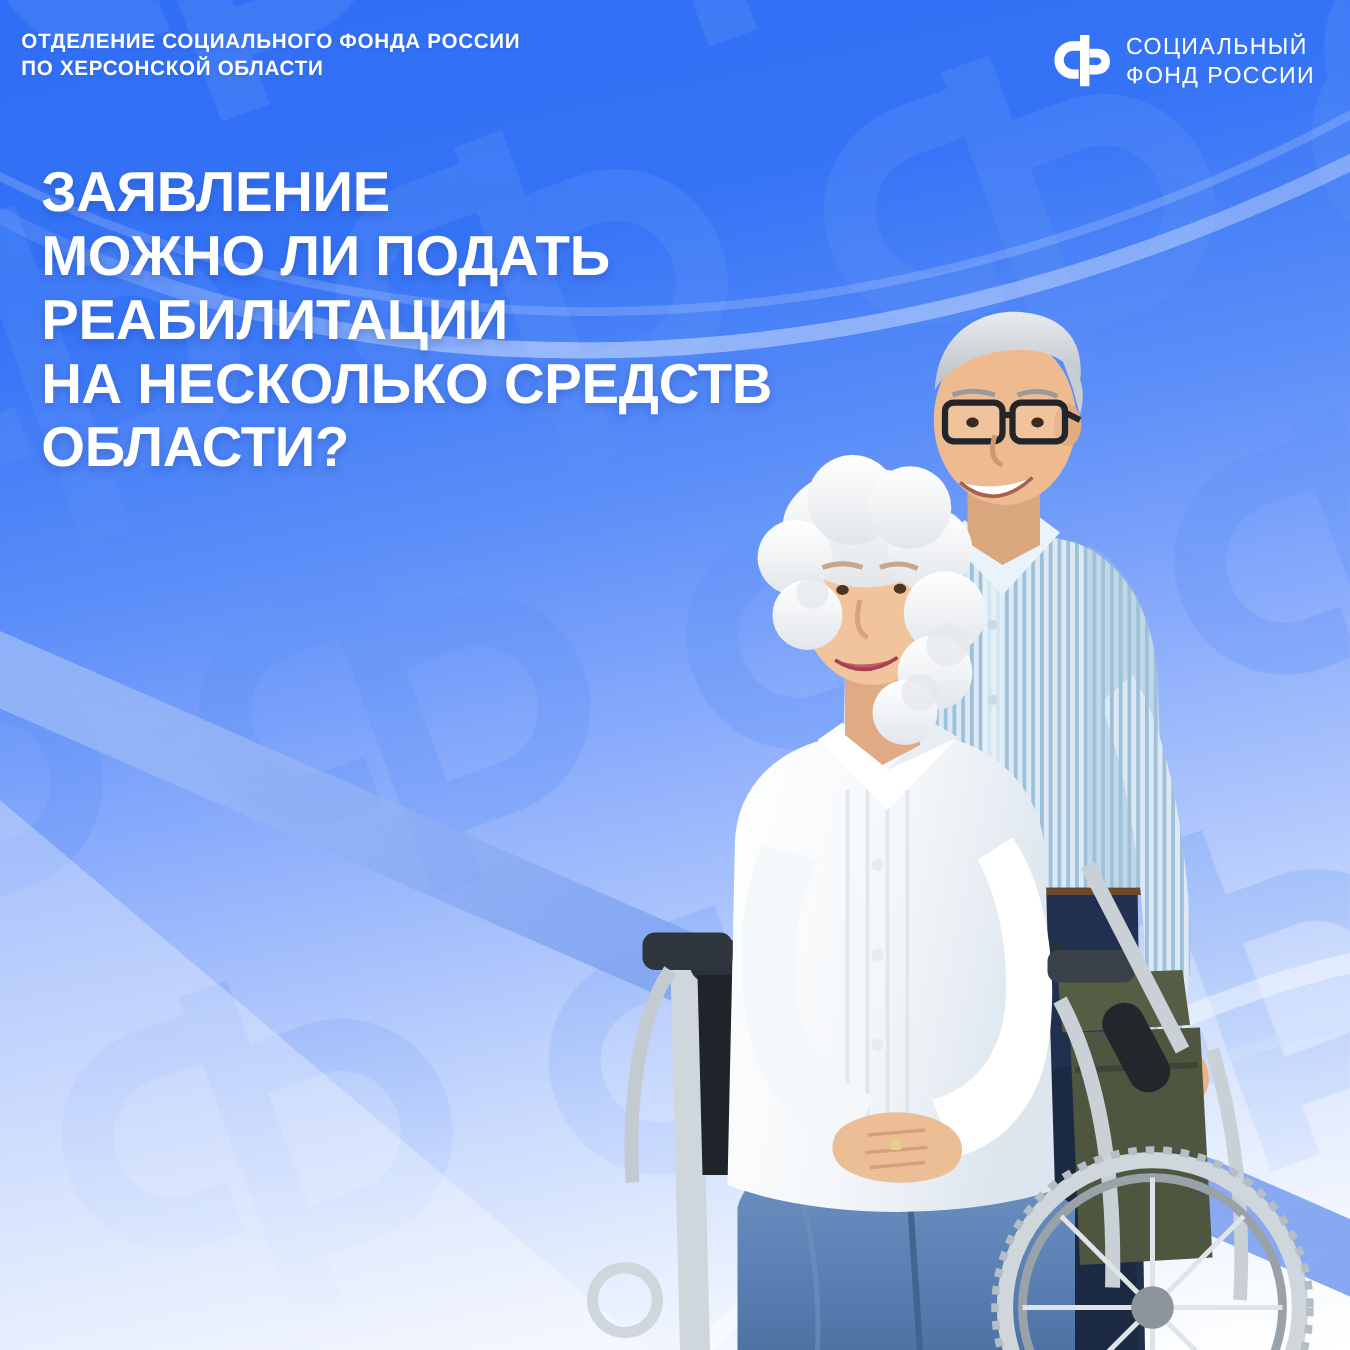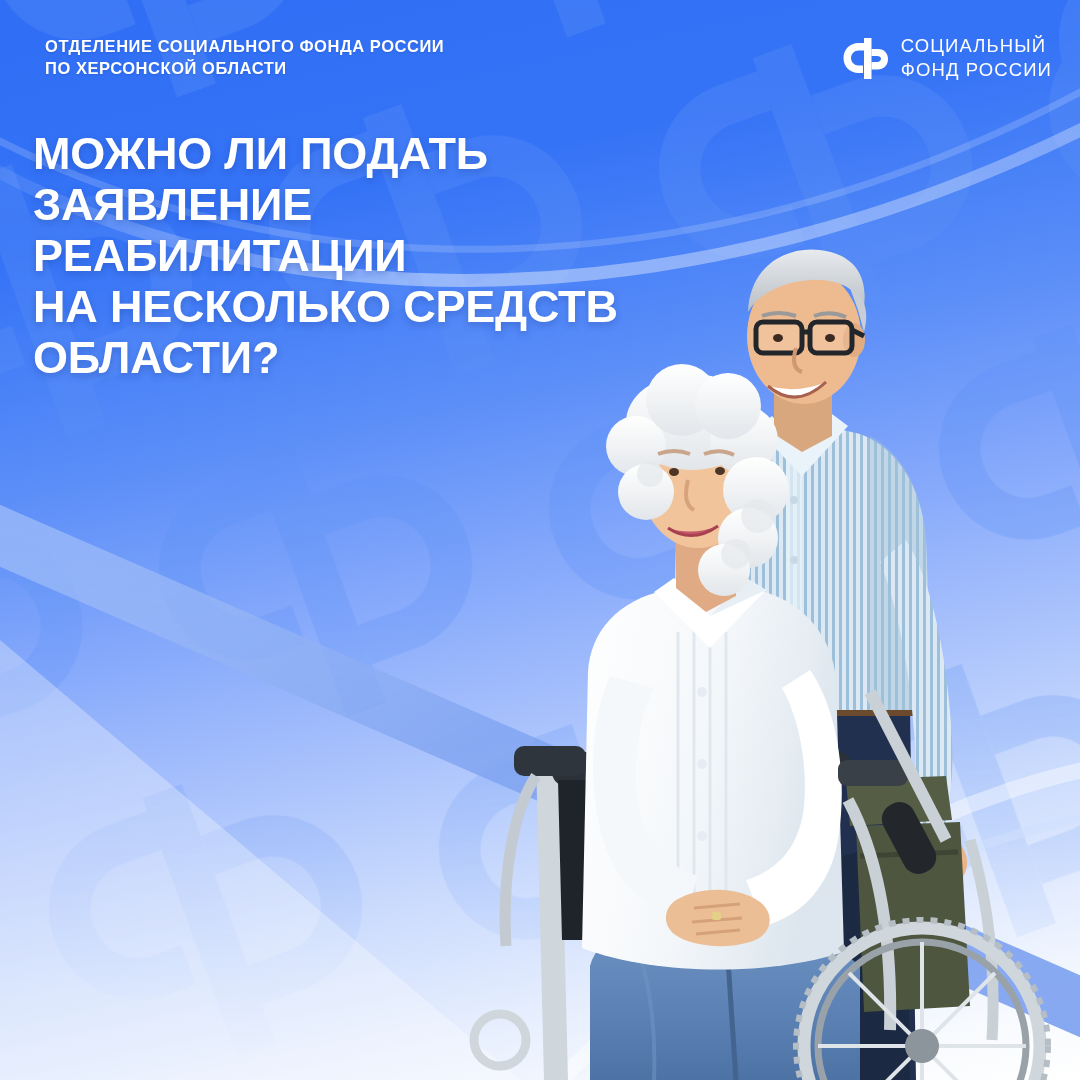--- a/index.html
+++ b/index.html
@@ -32,24 +32,24 @@
 
   
   .bg-layer { position:absolute; inset:0; pointer-events:none; }
   .bg-layer svg { width:100%; height:100%; display:block; }
 
   
   .header {
     position:absolute; top:0; left:0; right:0;
     height:92px;
     z-index:6;
-    padding:22px 28px 0 45px;
+    padding:22px 28px 0 17px;
     display:flex;
     justify-content:space-between;
-    align-items:center;
+    align-items:flex-start;
   }
 
   .org-name {
     color:#ffffff;
     font-size:16.5px;
     font-weight:bold;
     line-height:1.35;
     letter-spacing:0.55px;
     text-transform:uppercase;
     text-shadow:0 1px 2px rgba(20,50,130,.22);
@@ -238,22 +238,22 @@
         </svg>
       </div>
       <div class="brand-text">
         <span>СОЦИАЛЬНЫЙ</span>
         <span>ФОНД РОССИИ</span>
       </div>
     </div>
   </div>
 
   <div class="headline">
+    <div class="line">ЗАЯВЛЕНИЕ</div>
     <div class="line">МОЖНО ЛИ ПОДАТЬ</div>
-    <div class="line">ЗАЯВЛЕНИЕ</div>
     <div class="line">РЕАБИЛИТАЦИИ</div>
     <div class="line">НА НЕСКОЛЬКО СРЕДСТВ</div>
     <div class="line">ОБЛАСТИ?</div>
   </div>
 
   <div class="photo">
     <svg viewBox="0 0 640 840" xmlns="http://www.w3.org/2000/svg">
       <defs>
         <linearGradient id="shirtM" x1="0" y1="0" x2="1" y2="0">
           <stop offset="0%" stop-color="#cfe0ee"></stop>

